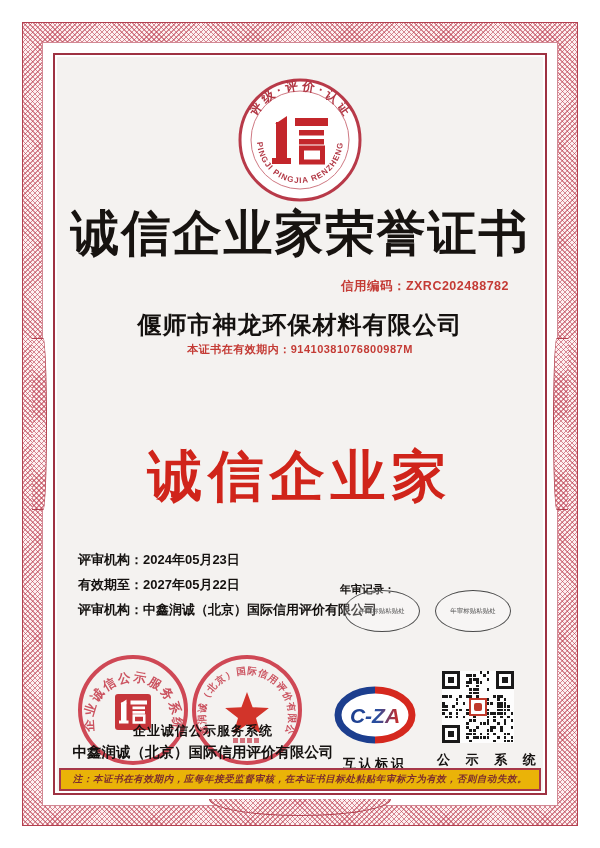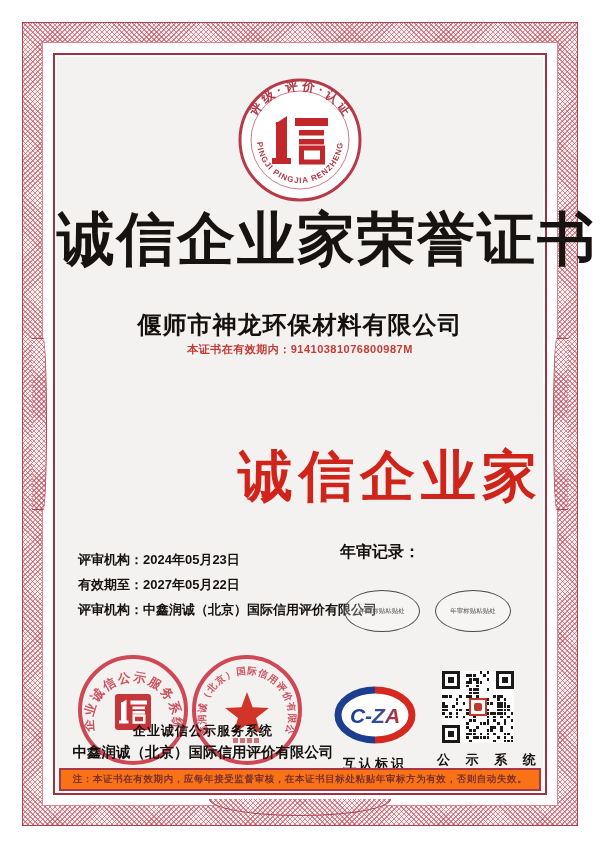--- a/index.html
+++ b/index.html
@@ -31,32 +31,32 @@
   
   .frame{position:absolute;inset:53px;border:2px solid #9e3242;}
   .content{
     position:absolute;inset:57px;background:#f4f2f0;
   }
   .content>div{position:absolute;}
   .center{width:100%;text-align:center;}
   
   .emblem{left:181px;top:21px;width:124px;height:124px;}
   
-  .title{top:144px;font-size:58px;font-weight:bold;letter-spacing:2px;color:#171310;white-space:nowrap;}
+  .title{top:144px;font-size:49px;font-weight:bold;letter-spacing:2px;color:#171310;white-space:nowrap;}
   .subtitle{top:196px;font-size:13px;font-weight:bold;letter-spacing:1.4px;color:#1d1a17;white-space:nowrap;}
   .credit-code{top:221px;width:100%;box-sizing:border-box;text-align:right;padding-right:34px;
     color:#c43b35;font-size:12.5px;font-weight:bold;letter-spacing:.5px;}
   .company{top:252px;font-size:24px;font-weight:bold;letter-spacing:1px;color:#14110f;}
   .uscc{top:285px;font-size:11px;font-weight:bold;color:#c43b35;letter-spacing:.5px;}
   .person{top:315px;font-size:44px;font-weight:bold;letter-spacing:8px;color:#14110f;}
-  .honor{top:383px;font-size:55px;font-weight:900;letter-spacing:6px;color:#d0241a;text-align:right;}
+  .honor{top:383px;font-size:55px;font-weight:900;letter-spacing:6px;color:#d0241a;}
   
   .details{left:21px;top:490px;font-size:13px;font-weight:bold;color:#14110f;}
   .details .row{line-height:25px;white-space:nowrap;}
-  .annual-label{left:283px;top:485px;font-size:16px;font-weight:bold;color:#14110f;}
+  .annual-label{left:283px;top:525px;font-size:11px;font-weight:bold;color:#14110f;}
   .ovals{left:287px;top:533px;display:flex;gap:15px;}
   .oval{width:74px;height:40px;border:1.5px solid #4a4a4a;border-radius:50%;
     display:flex;align-items:center;justify-content:center;
     font-size:6.5px;color:#555;white-space:nowrap;background:rgba(255,255,255,.25);}
   
   .seal1{left:20px;top:597px;width:112px;height:112px;opacity:.92;}
   .seal2{left:134px;top:597px;width:112px;height:112px;opacity:.92;}
   .captions{left:0;top:665px;width:292px;text-align:center;z-index:6;color:#14110f;}
   .cap1{font-size:13px;font-weight:bold;letter-spacing:1px;}
   .cap2{font-size:14.5px;font-weight:bold;margin-top:3px;white-space:nowrap;}
@@ -65,22 +65,22 @@
   .qr-block{left:380px;top:614px;width:82px;text-align:center;}
   .qr{width:72px;height:72px;margin:0 auto;position:relative;background:#fdfdfd;}
   .finder{position:absolute;width:18px;height:18px;border:3px solid #191919;box-sizing:border-box;}
   .finder::after{content:'';position:absolute;inset:3px;background:#191919;}
   .f-tl{left:0;top:0;} .f-tr{right:0;top:0;} .f-bl{left:0;bottom:0;}
   .qr-logo{position:absolute;left:27px;top:27px;width:18px;height:18px;border:2px solid #c0392b;background:#fff;box-sizing:border-box;}
   .qr-logo::after{content:'';position:absolute;inset:3px;background:#c0392b;border-radius:2px;}
   .qr-label{margin-top:8px;font-size:13px;font-weight:bold;letter-spacing:6px;color:#14110f;white-space:nowrap;}
   
   .note{left:2px;top:711px;width:482px;height:23px;border:2px solid #a63848;box-sizing:border-box;
-    background:#f97316;display:flex;align-items:center;justify-content:center;
-    font-size:9.5px;font-weight:bold;color:#7c2f2f;letter-spacing:.6px;white-space:nowrap;}
+    background:#eab308;display:flex;align-items:center;justify-content:center;
+    font-size:9.5px;font-weight:bold;color:#7c2f2f;letter-spacing:.6px;white-space:nowrap;font-style:italic;}
 </style>
 </head>
 <body>
 
 <div class="band"></div>
 <div class="orn orn-bottom"></div>
 <div class="orn orn-left"></div>
 <div class="orn orn-right"></div>
 <div class="frame"></div>
 
@@ -107,20 +107,21 @@
         <textPath href="#embArcTop" startOffset="50%" text-anchor="middle">评 级 · 评 价 · 认 证</textPath>
       </text>
       <text font-size="8" font-weight="bold" letter-spacing="1" fill="#b23845">
         <textPath href="#embArcBot" startOffset="50%" text-anchor="middle">PINGJI PINGJIA RENZHENG</textPath>
       </text>
       <use href="#xinGlyph" transform="translate(33,36)" color="#c3262b"></use>
     </svg>
   </div>
 
   <div class="title center">诚信企业家荣誉证书</div>
+  <div class="credit-code">信用编码：ZXRC202488782</div>
 
   <div class="company center">偃师市神龙环保材料有限公司</div>
   <div class="uscc center">本证书在有效期内：91410381076800987M</div>
   <div class="honor center">诚信企业家</div>
 
   <div class="details">
     <div class="row">评审机构：2024年05月23日</div>
     <div class="row">有效期至：2027年05月22日</div>
     <div class="row">评审机构：中鑫润诚（北京）国际信用评价有限公司</div>
   </div>

